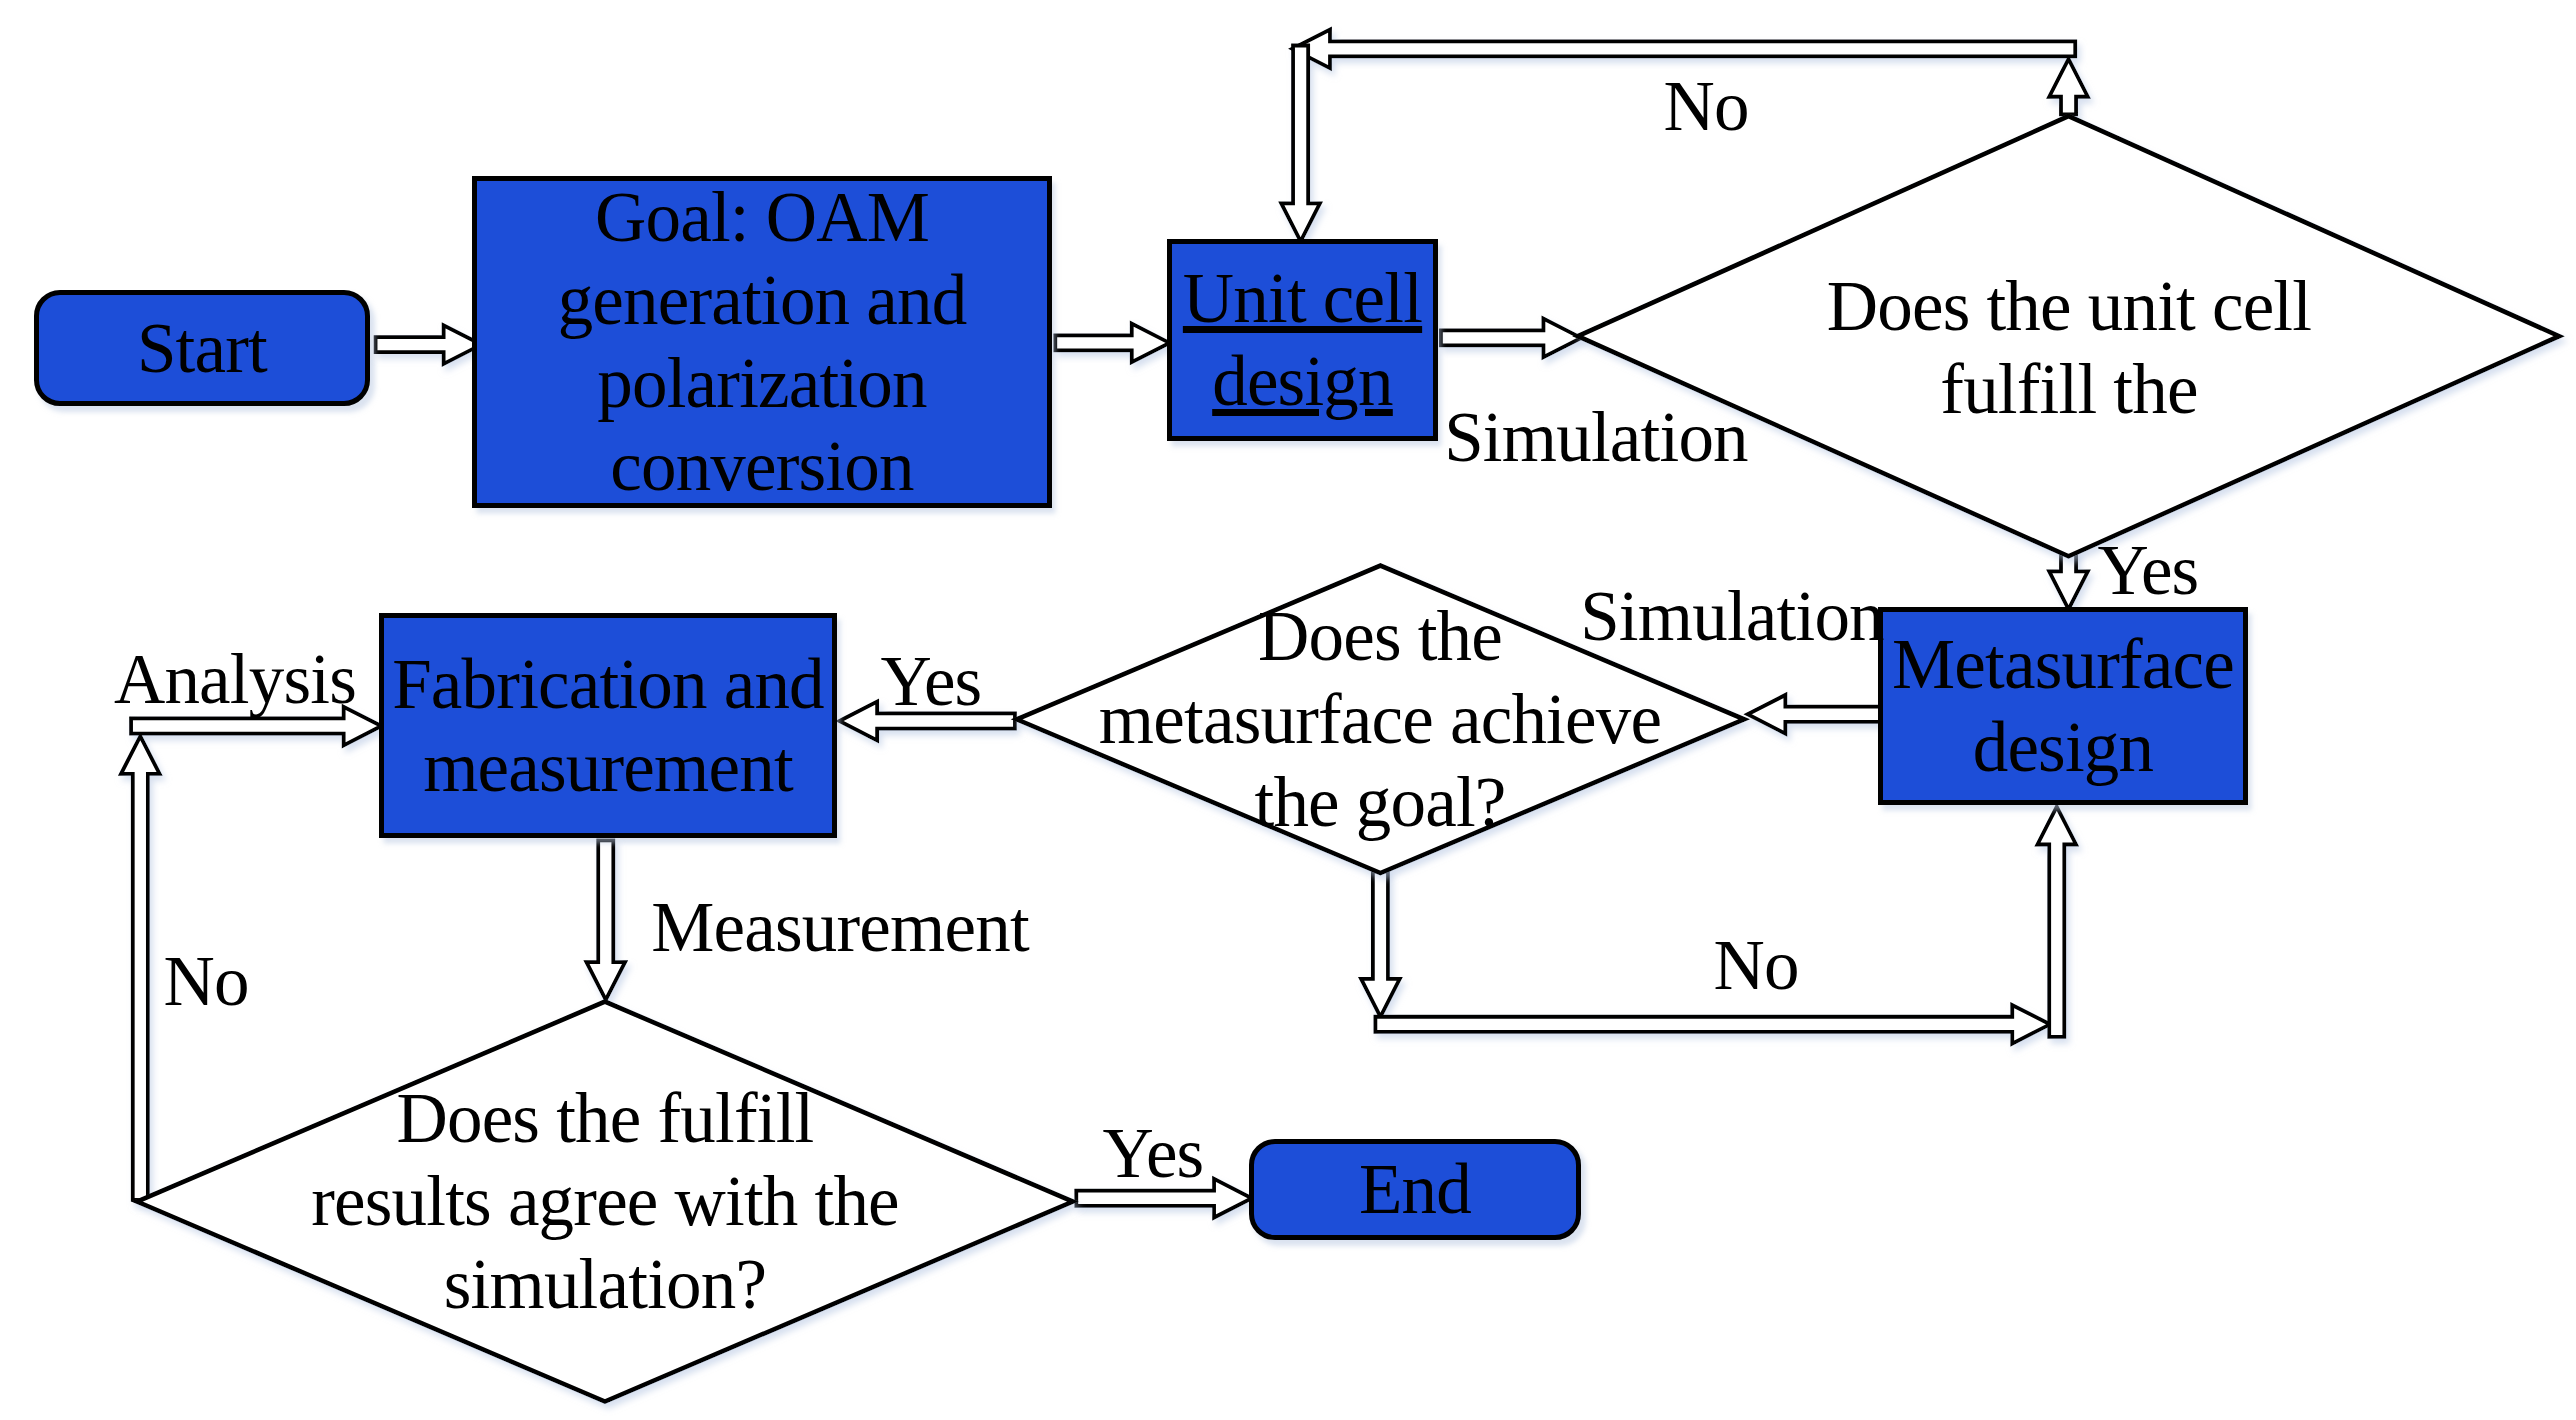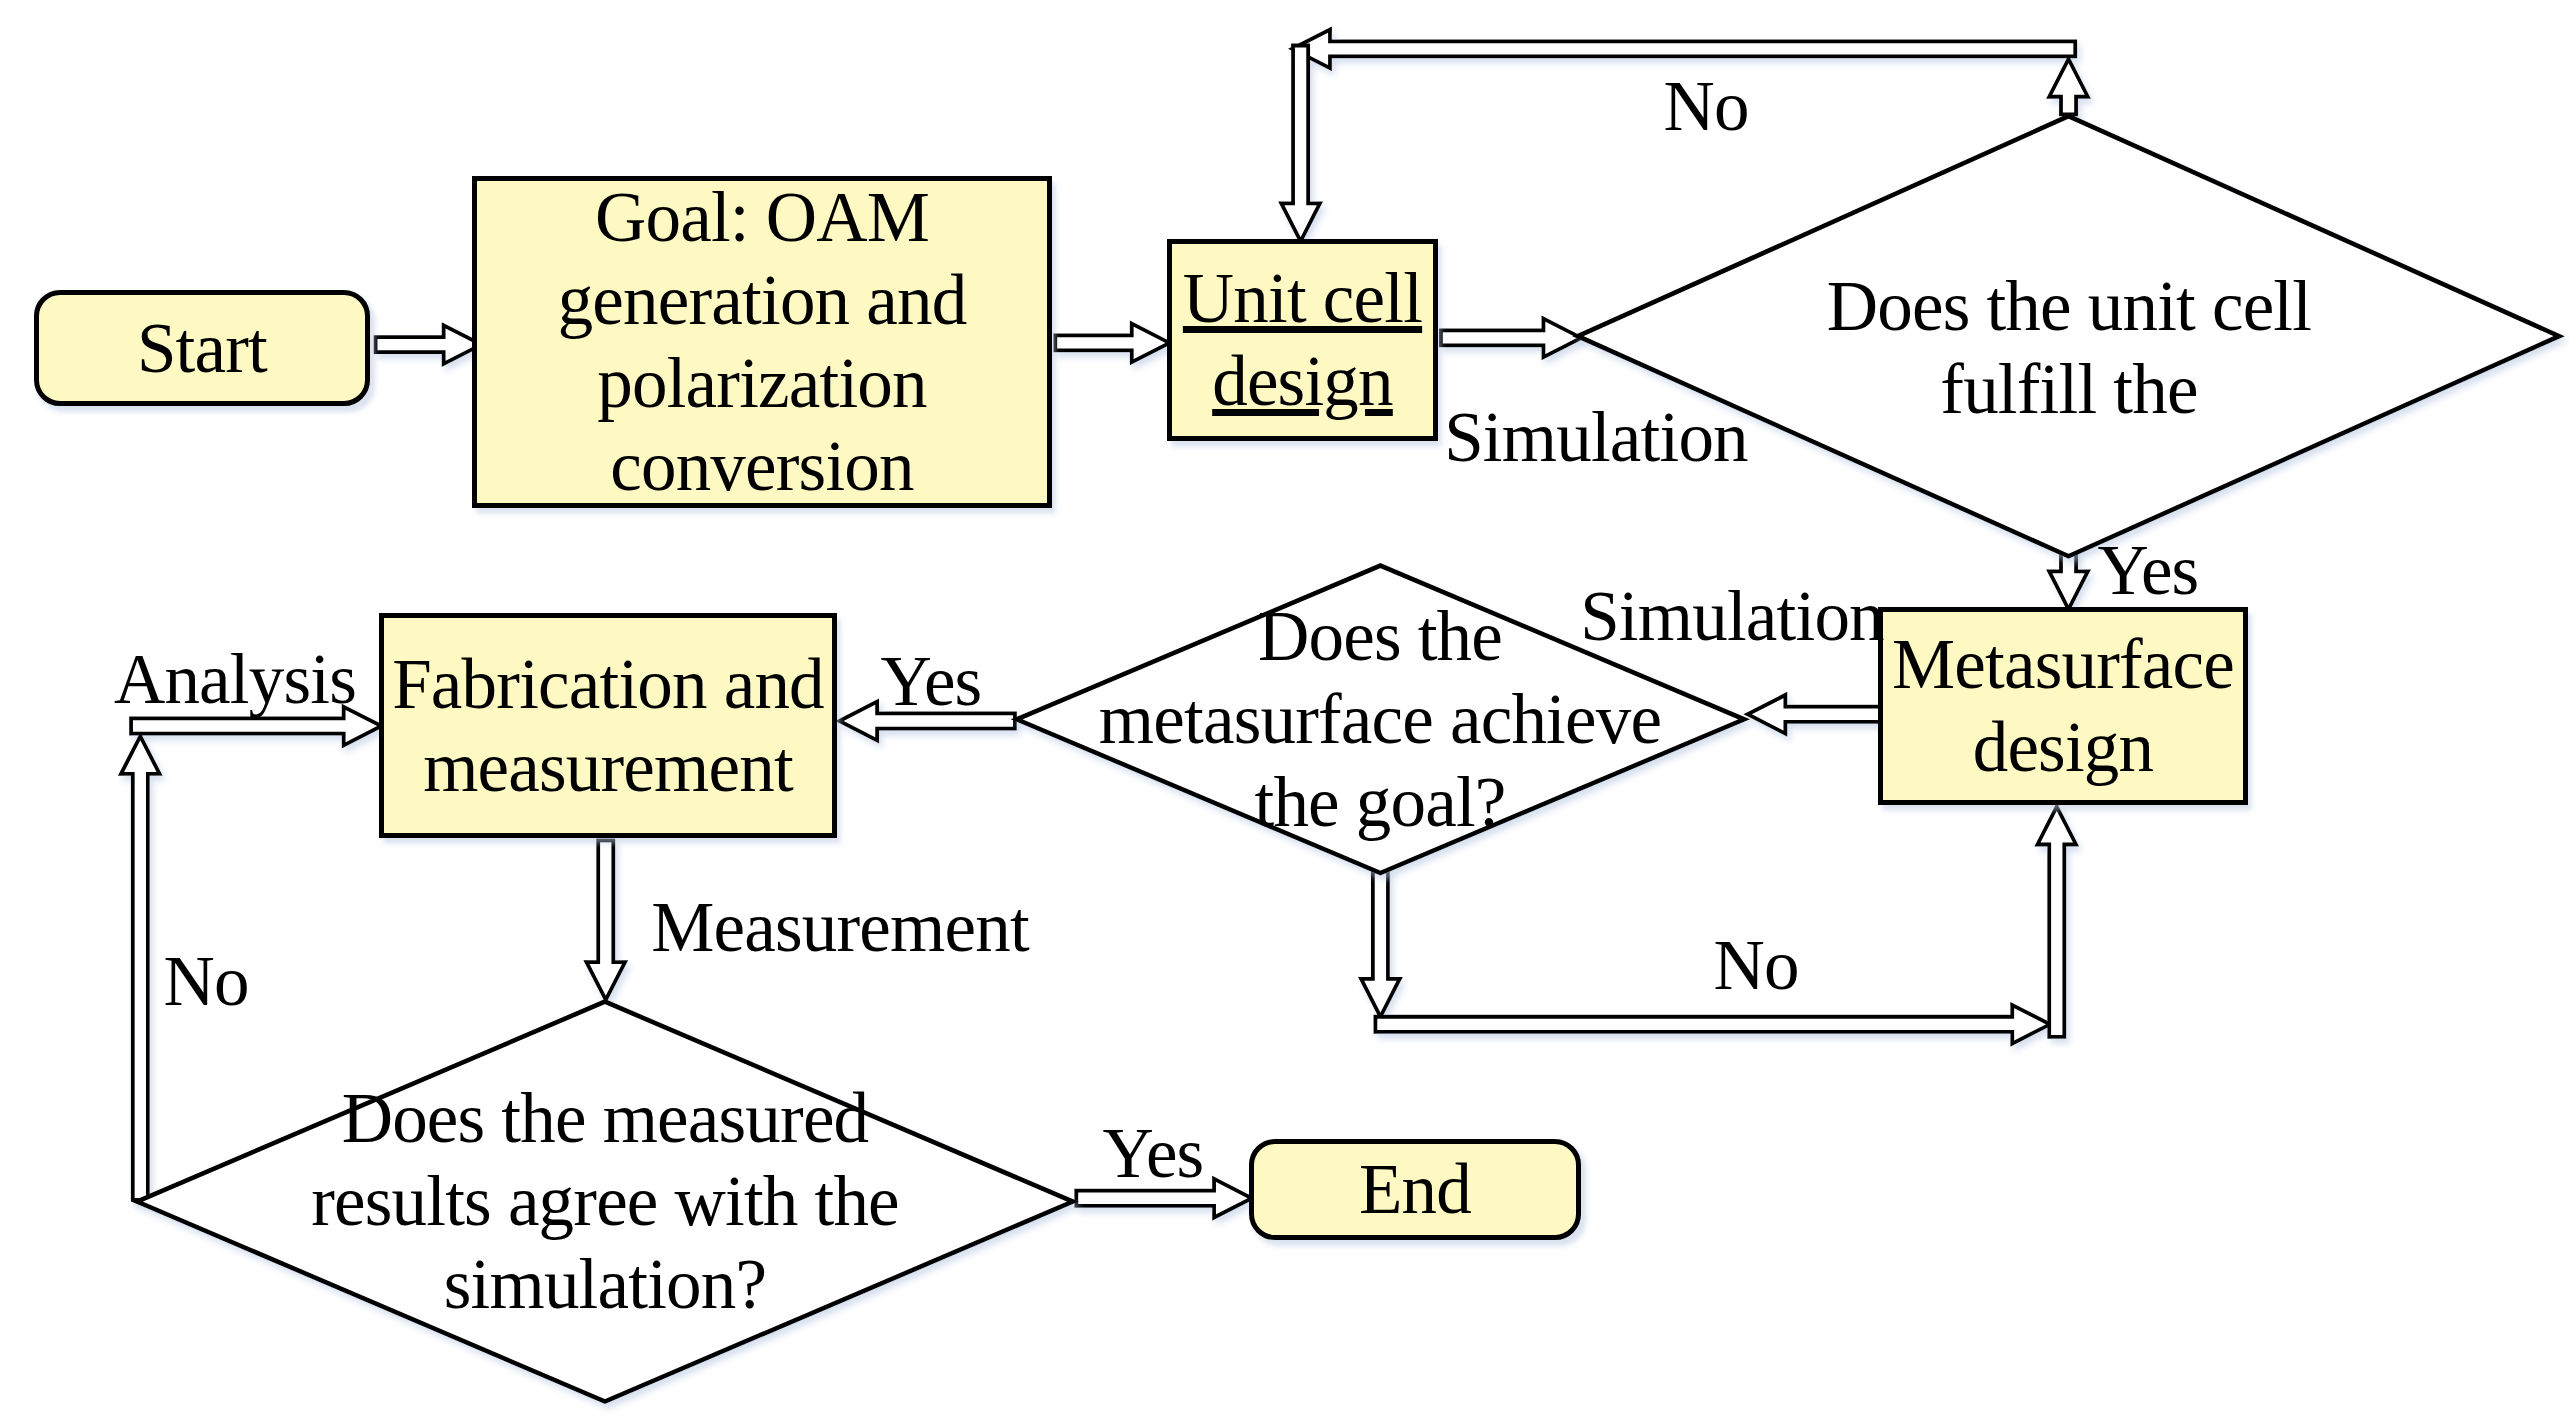--- a/index.html
+++ b/index.html
@@ -9,21 +9,21 @@
     background:#ffffff;
     overflow:hidden;
     font-family:"Liberation Serif","DejaVu Serif",serif;
     color:#000;
   }
   svg.layer{position:absolute;left:0;top:0;z-index:1;}
   .arrow{fill:#ffffff;stroke:#000000;stroke-width:4.5;stroke-linejoin:miter;}
   .diamond{fill:#ffffff;stroke:#000000;stroke-width:5.5;stroke-linejoin:miter;}
   .node{
     position:absolute;z-index:2;box-sizing:border-box;
-    background:#fef9c3;border:5px solid #000000;
+    background:#1d4ed8;border:5px solid #000000;
     display:flex;flex-direction:column;align-items:center;justify-content:center;
     text-align:center;font-size:71px;line-height:83px;letter-spacing:-0.8px;
     box-shadow:4.2px 5.9px 5px rgba(183,199,226,0.5);
   }
   .pill{border-radius:26px;border-width:5.9px;}
   .dtext{
     position:absolute;z-index:3;transform:translate(-50%,-50%);
     text-align:center;font-size:71px;line-height:83px;letter-spacing:-0.8px;white-space:nowrap;
   }
   .elabel{
@@ -105,21 +105,21 @@
     <div class="ln">fulfill the</div>
   </div>
 
   <div class="dtext" style="left:1380px;top:719px;">
     <div class="ln">Does the</div>
     <div class="ln">metasurface achieve</div>
     <div class="ln">the goal?</div>
   </div>
 
   <div class="dtext" style="left:605px;top:1201px;">
-    <div class="ln">Does the measured</div>
+    <div class="ln">Does the fulfill</div>
     <div class="ln">results agree with the</div>
     <div class="ln">simulation?</div>
   </div>
 
   <div class="elabel" style="left:1596px;top:437px;">Simulation</div>
   <div class="elabel" style="left:1706px;top:106px;">No</div>
   <div class="elabel" style="left:2148px;top:570px;">Yes</div>
   <div class="elabel" style="left:1732px;top:616px;">Simulation</div>
   <div class="elabel" style="left:931px;top:681px;">Yes</div>
   <div class="elabel" style="left:1756px;top:965px;">No</div>

